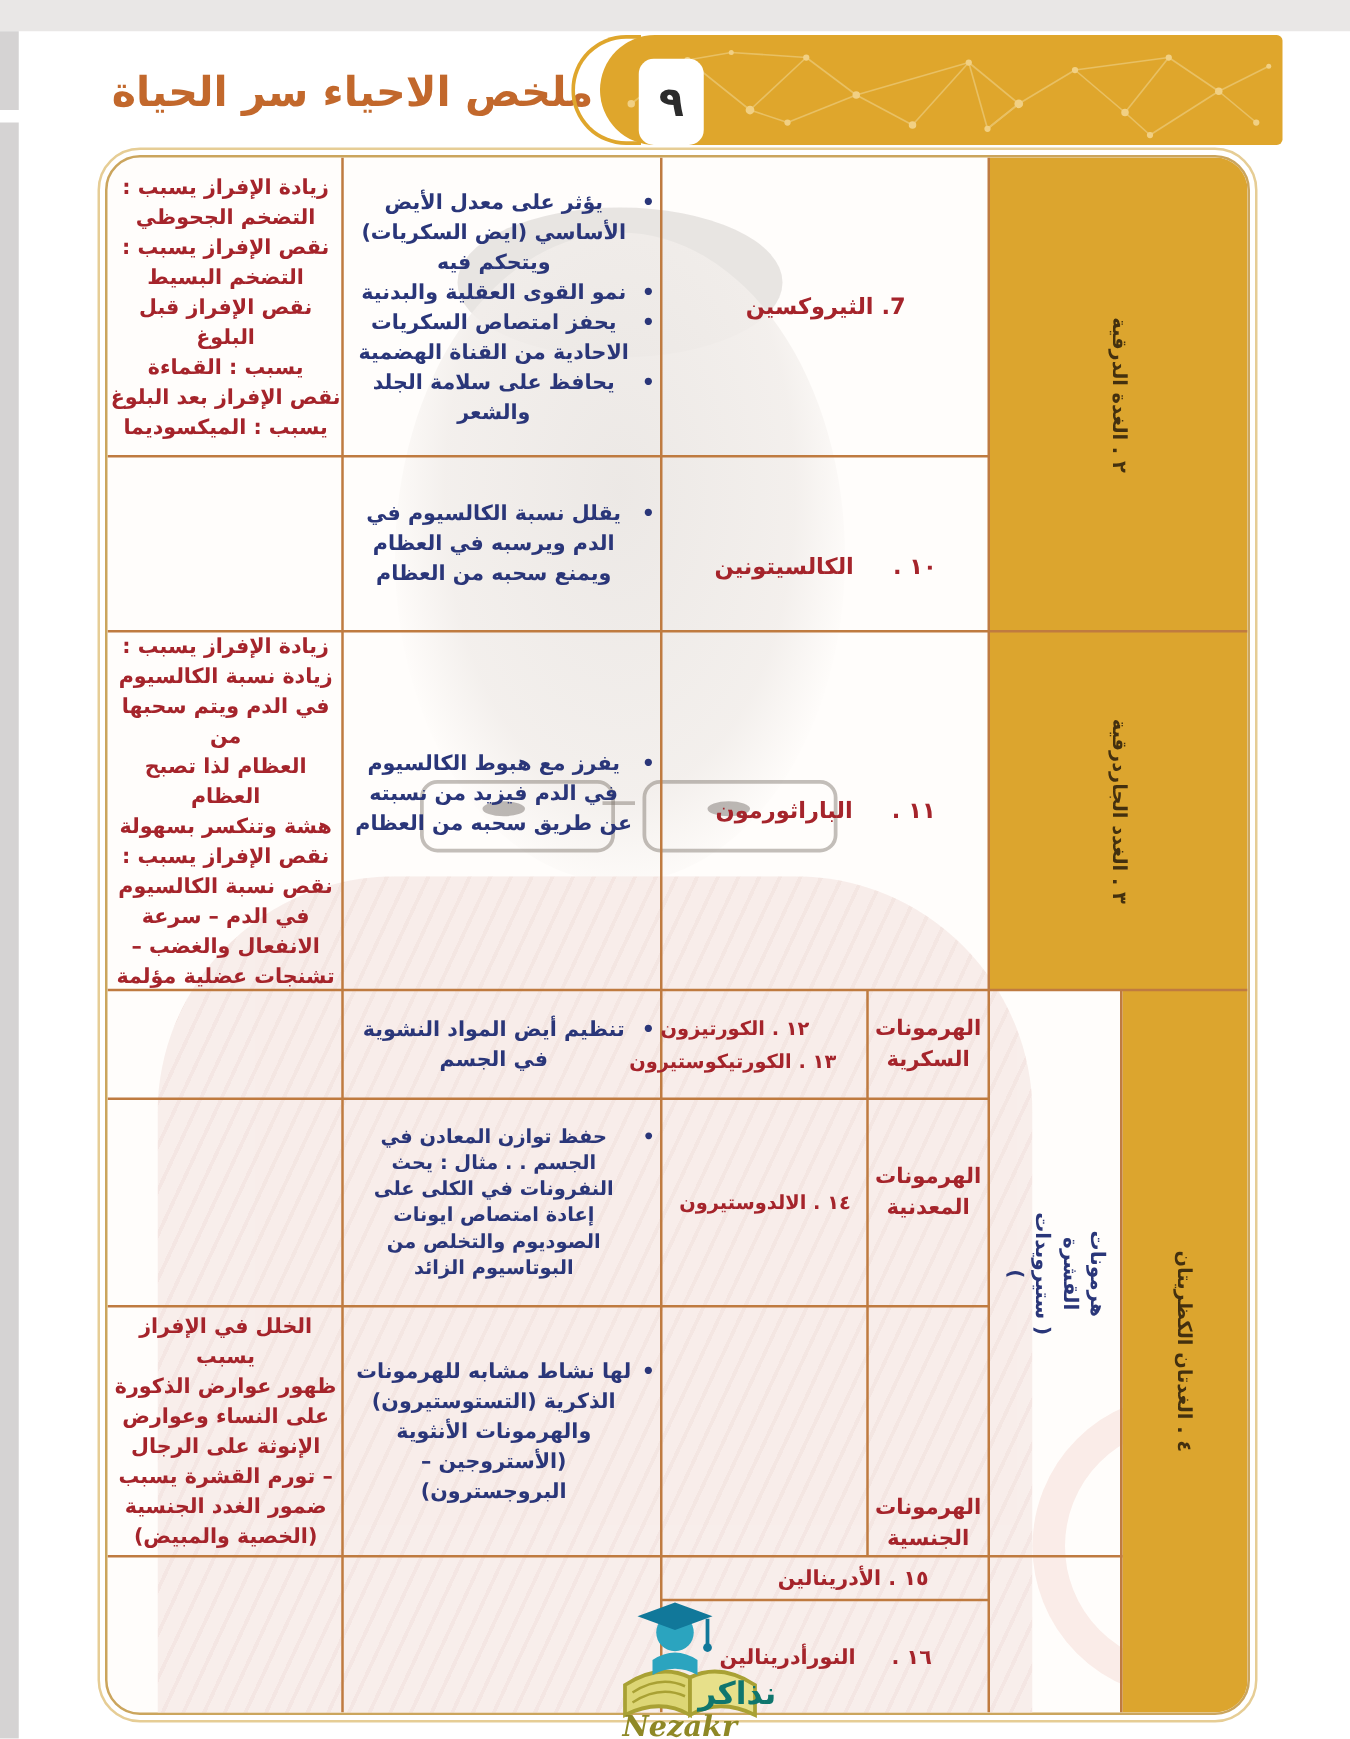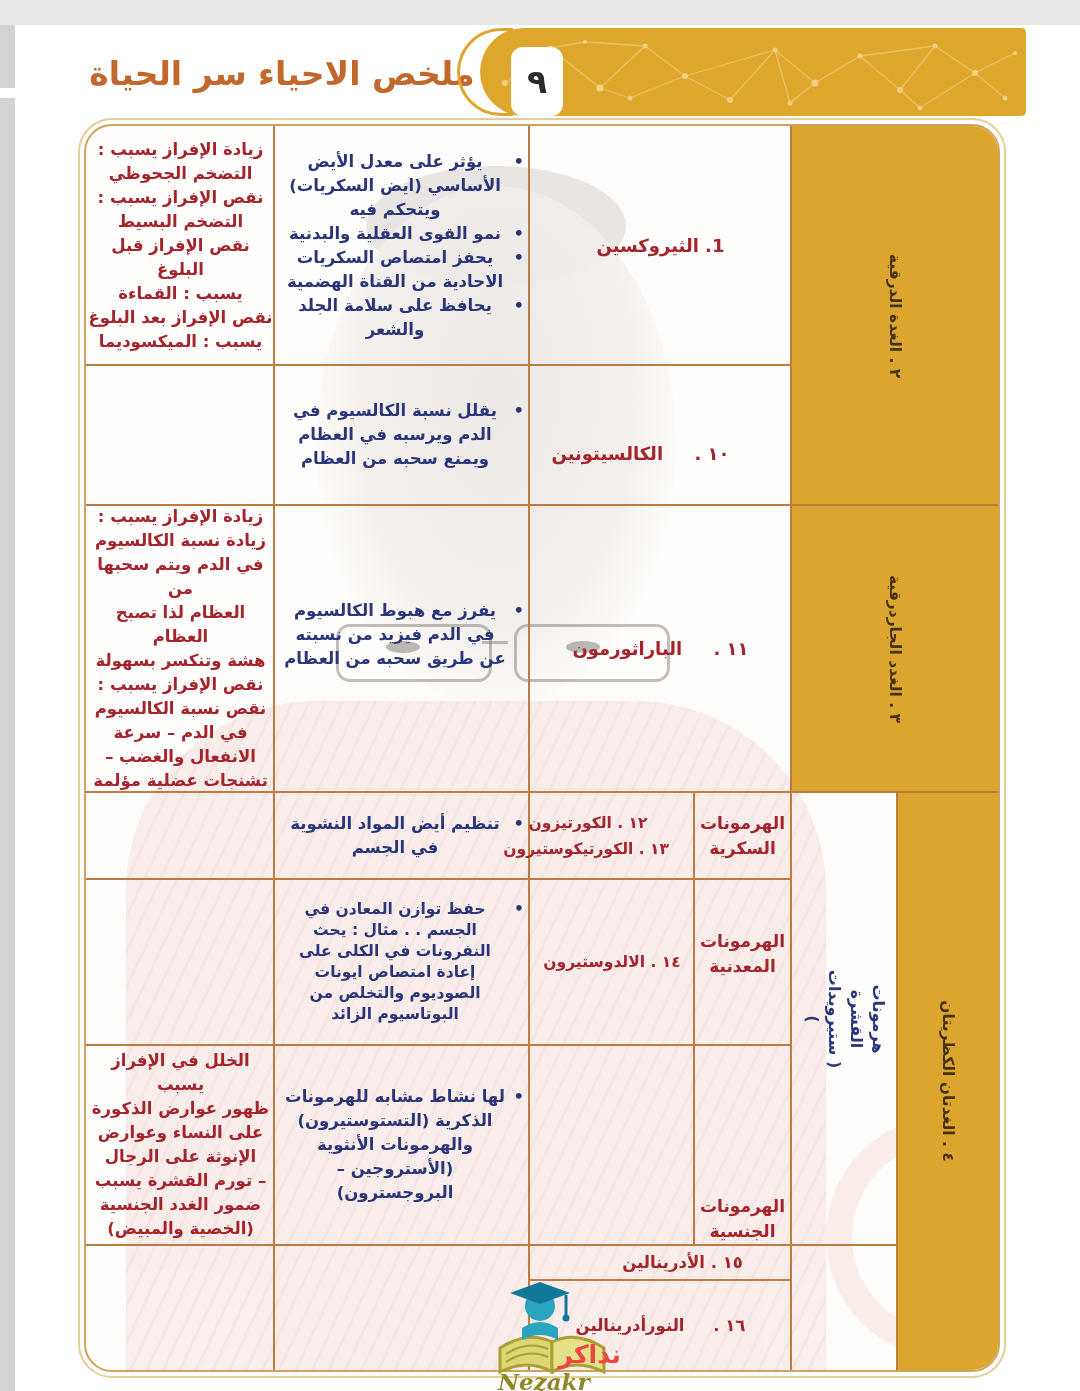--- a/index.html
+++ b/index.html
@@ -55,21 +55,21 @@
   .dis-line{font-size:16.5px;line-height:24px;text-align:center;}
   .fn{position:relative;font-size:16.5px;line-height:24px;text-align:center;padding:0 20px 0 6px;}
   .fn::before{content:"•";position:absolute;right:4px;top:0;color:#2a3679;}
   .fn.tight{font-size:15.5px;line-height:21px;}
   .hname{font-size:18px;text-align:center;white-space:nowrap;}
   .hname-s{font-size:15.5px;line-height:26px;text-align:center;white-space:nowrap;}
   .cat{font-size:17px;line-height:25px;text-align:center;}
 
   
   .logo{left:492px;top:1276px;width:135px;height:115px;z-index:30;}
-  .brand-ar{position:absolute;right:6px;bottom:22px;color:#ef4444;font-size:25px;margin-left:47px;}
+  .brand-ar{position:absolute;right:6px;bottom:22px;color:#0f766e;font-size:25px;margin-left:47px;}
   .brand-en{position:absolute;left:6px;bottom:-4px;color:#8f8826;font-size:23px;font-style:italic;
             font-family:"DejaVu Serif",serif;}
 </style>
 </head>
 <body>
 
 <div class="page">
 
   <div class="abs top-gray"></div>
   <div class="abs left-strip" style="top:25px;height:63px;"></div>
@@ -183,27 +183,27 @@
         <div class="dis-line">نقص الإفراز بعد البلوغ</div>
         <div class="dis-line">يسبب : الميكسوديما</div>
       </div>
       <div class="abs cell blue" style="left:190px;top:2px;width:252px;height:235px;">
         <div class="fn">يؤثر على معدل الأيض الأساسي (ايض السكريات) ويتحكم فيه</div>
         <div class="fn">نمو القوى العقلية والبدنية</div>
         <div class="fn">يحفز امتصاص السكريات الاحادية من القناة الهضمية</div>
         <div class="fn">يحافظ على سلامة الجلد والشعر</div>
       </div>
       <div class="abs cell red" style="left:445px;top:2px;width:259px;height:235px;">
-        <div class="hname">1. الثيروكسين</div>
+        <div class="hname">7. الثيروكسين</div>
       </div>
 
       <div class="abs cell blue" style="left:190px;top:240px;width:252px;height:138px;">
         <div class="fn">يقلل نسبة الكالسيوم في الدم ويرسبه في العظام ويمنع سحبه من العظام</div>
       </div>
-      <div class="abs cell red" style="left:425px;top:240px;width:259px;height:175px;">
+      <div class="abs cell red" style="left:445px;top:240px;width:259px;height:175px;">
         <div class="hname">١٠ .&nbsp;&nbsp;&nbsp;&nbsp; الكالسيتونين</div>
       </div>
 
       <div class="abs cell red" style="left:2px;top:380px;width:185px;height:285px;">
         <div class="dis-line">زيادة الإفراز يسبب :</div>
         <div class="dis-line">زيادة نسبة الكالسيوم</div>
         <div class="dis-line">في الدم ويتم سحبها من</div>
         <div class="dis-line">العظام لذا تصبح العظام</div>
         <div class="dis-line">هشة وتنكسر بسهولة</div>
         <div class="dis-line">نقص الإفراز يسبب :</div>

